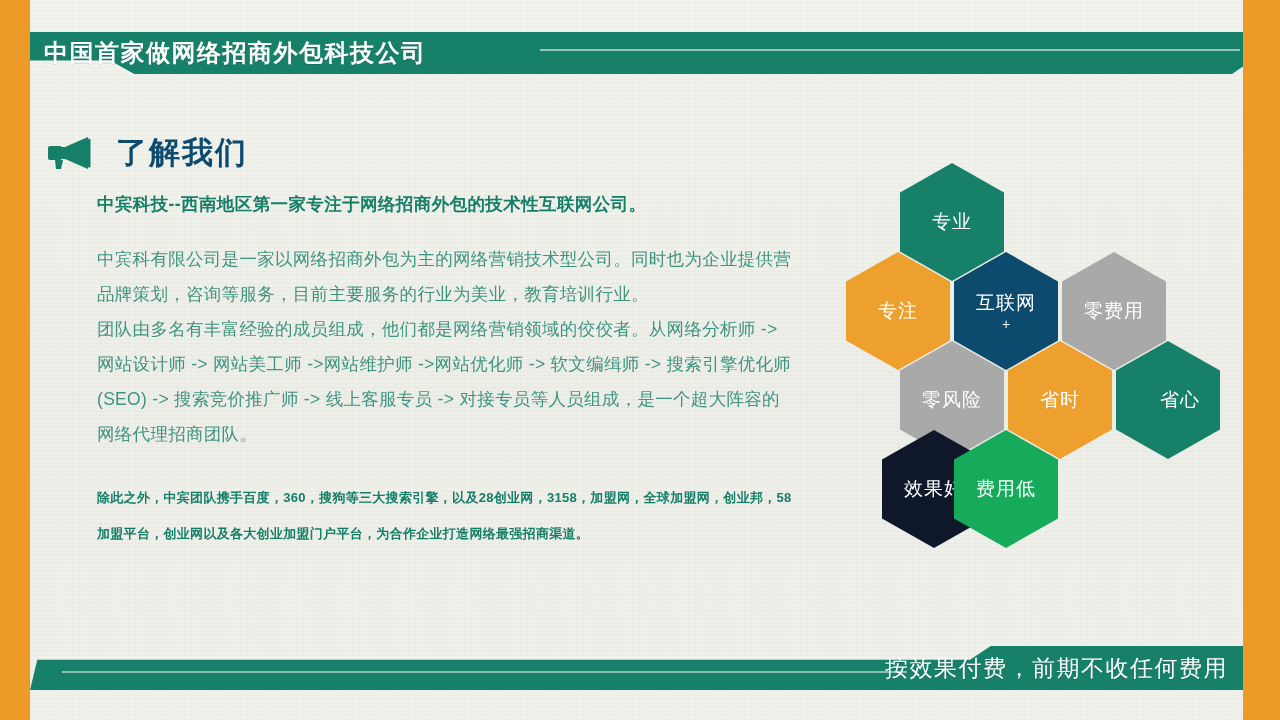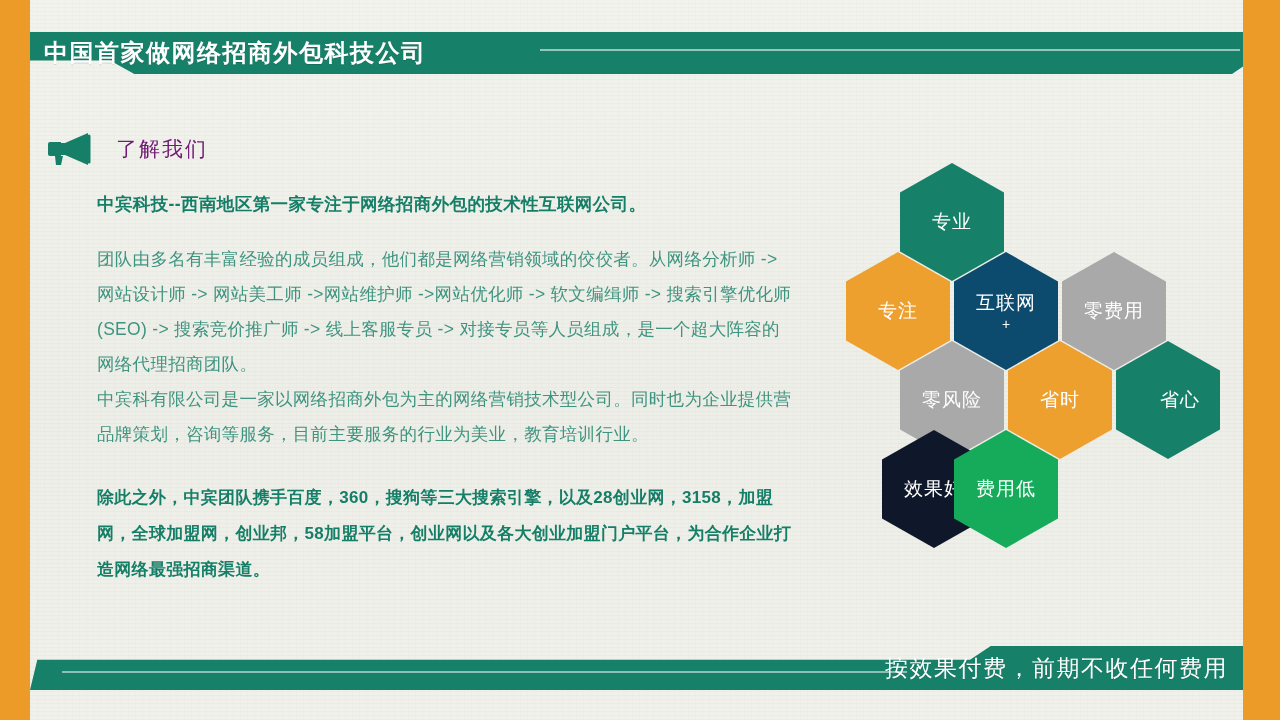--- a/index.html
+++ b/index.html
@@ -41,36 +41,36 @@
     white-space:nowrap;
   }
 
   
   #section-head {
     position:absolute; left:48px; top:132px;
     display:flex; align-items:center; gap:22px;
   }
   #megaphone-icon { display:block; }
   #section-title {
-    color:#701a75; font-size:21px; font-weight:normal; letter-spacing:2px;
+    color:#0c4a6e; font-size:31px; font-weight:bold; letter-spacing:2px;
   }
 
   
   #copy { position:absolute; left:97px; top:190px; width:700px; }
   .lead {
     color:#157e67; font-size:17.5px; font-weight:bold;
     letter-spacing:.4px; line-height:28px; margin-bottom:24px;
   }
   .para {
     color:#3f9480; font-size:17.5px; line-height:35px;
     letter-spacing:.3px; font-weight:400;
   }
   #para-b { margin-top:0px; }
   .closing {
-    color:#157e67; font-size:17px; font-weight:bold;
+    color:#157e67; font-size:13px; font-weight:bold;
     line-height:36px; letter-spacing:.3px; margin-top:28px;
   }
 
   
   #hexes { position:absolute; left:836px; top:160px; width:420px; height:380px; }
   .hex {
     position:absolute; width:104px; height:118px;
     clip-path: polygon(50% 0%, 100% 25%, 100% 75%, 50% 100%, 0% 75%, 0% 25%);
     display:flex; flex-direction:column;
     align-items:center; justify-content:center;
@@ -116,22 +116,22 @@
       <path d="M2 10 H13 V24 H2 A2 2 0 0 1 0 22 V12 A2 2 0 0 1 2 10 Z" fill="#167f68"></path>
       <path d="M7 24 H15 L13 33 H8 Z" fill="#167f68"></path>
       <path d="M41 4 V30" stroke="#167f68" stroke-width="3" fill="none" stroke-linecap="round"></path>
     </svg>
   </span>
   <span id="section-title">了解我们</span>
 </div>
 
 <div id="copy">
   <p class="lead">中宾科技--西南地区第一家专注于网络招商外包的技术性互联网公司。</p>
+  <p class="para">中宾科有限公司是一家以网络招商外包为主的网络营销技术型公司。同时也为企业提供营品牌策划，咨询等服务，目前主要服务的行业为美业，教育培训行业。</p>
   <p class="para" id="para-b">团队由多名有丰富经验的成员组成，他们都是网络营销领域的佼佼者。从网络分析师 -&gt; 网站设计师 -&gt; 网站美工师 -&gt;网站维护师 -&gt;网站优化师 -&gt; 软文编缉师 -&gt; 搜索引擎优化师(SEO) -&gt; 搜索竞价推广师 -&gt; 线上客服专员 -&gt; 对接专员等人员组成，是一个超大阵容的网络代理招商团队。</p>
-  <p class="para">中宾科有限公司是一家以网络招商外包为主的网络营销技术型公司。同时也为企业提供营品牌策划，咨询等服务，目前主要服务的行业为美业，教育培训行业。</p>
   <p class="closing">除此之外，中宾团队携手百度，360，搜狗等三大搜索引擎，以及28创业网，3158，加盟网，全球加盟网，创业邦，58加盟平台，创业网以及各大创业加盟门户平台，为合作企业打造网络最强招商渠道。</p>
 </div>
 
 <div id="hexes">
     <div class="hex" style="left: 64px; top: 3px; background: rgb(23, 128, 105); align-items: center;">
       <span class="hex-label">专业</span>
     </div>
     <div class="hex" style="left: 10px; top: 92px; background: rgb(238, 160, 47);">
       <span class="hex-label">专注</span>
     </div>

